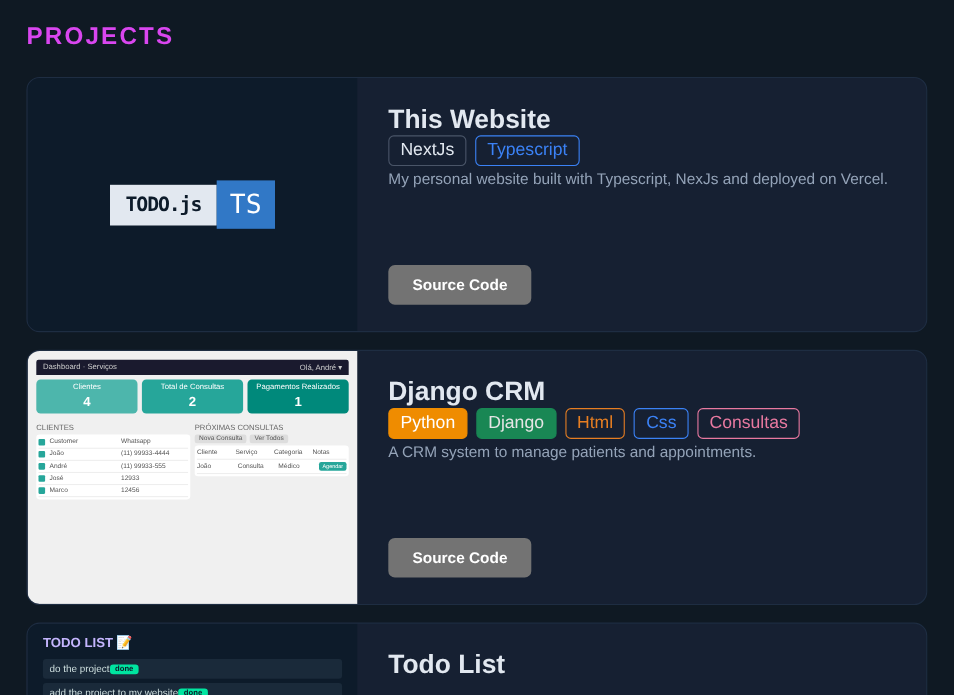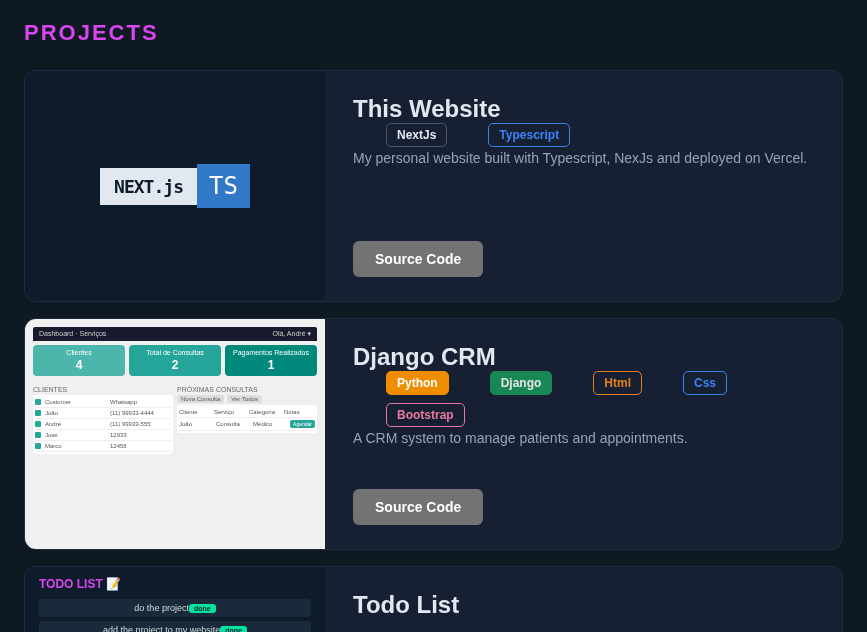--- a/index.html
+++ b/index.html
@@ -204,30 +204,30 @@
     
     .thumb-todo {
       background: #0d1b2a;
       display: flex;
       flex-direction: column;
       height: 100%;
       padding: 10px 14px;
     }
 
     .thumb-todo .todo-header {
-      color: #d946ef;
+      color: #c4b5fd;
       font-size: 12px;
       font-weight: 700;
       margin-bottom: 8px;
     }
 
     .thumb-todo .todo-item-row {
       display: flex;
       align-items: center;
-      justify-content: center;
+      justify-content: flex-start;
       background: #1a2a3a;
       border-radius: 3px;
       padding: 4px 6px;
       margin-bottom: 4px;
       font-size: 9px;
       color: #cdd;
     }
 
     .todo-badge {
       background: #00e5a0;
@@ -254,24 +254,23 @@
 
     .tags-row {
       display: flex;
       flex-wrap: wrap;
       gap: 8px;
     }
 
     .tag {
       border-radius: 5px;
       padding: 4px 10px;
-      font-size: 12px;
-      font-weight: 700;
+      font-size: 16px;
+      font-weight: 400;
       border: 1.5px solid;
-      margin-left: 33px;
     }
 
     .tag-nextjs { color: #e2e8f0; border-color: #4a5568; background: transparent; }
     .tag-typescript { color: #3b82f6; border-color: #3b82f6; background: transparent; }
     .tag-python { color: #fff; border-color: #ef8c00; background: #ef8c00; }
     .tag-django { color: #e5e5e5; border-color: #198754; background: #198754; }
     .tag-html { color: #e67e22; border-color: #e67e22; background: transparent; }
     .tag-css { color: #3b82f6; border-color: #3b82f6; background: transparent; }
     .tag-bootstrap { color: #e879a0; border-color: #e879a0; background: transparent; }
 
@@ -300,21 +299,21 @@
 <body>
 
 <h1 class="page-title">PROJECTS</h1>
 
 <div class="projects-list">
 
   <div class="project-card">
     <div class="project-thumbnail">
       <div class="thumb-website">
         <div class="logos-row">
-          <div class="next-logo">NEXT.js</div>
+          <div class="next-logo">TODO.js</div>
           <div class="ts-logo">TS</div>
         </div>
       </div>
     </div>
     <div class="project-info">
       <h2 class="project-name">This Website</h2>
       <div class="tags-row">
         <span class="tag tag-nextjs">NextJs</span>
         <span class="tag tag-typescript">Typescript</span>
       </div>
@@ -399,21 +398,21 @@
         </div>
       </div>
     </div>
     <div class="project-info">
       <h2 class="project-name">Django CRM</h2>
       <div class="tags-row">
         <span class="tag tag-python">Python</span>
         <span class="tag tag-django">Django</span>
         <span class="tag tag-html">Html</span>
         <span class="tag tag-css">Css</span>
-        <span class="tag tag-bootstrap">Bootstrap</span>
+        <span class="tag tag-bootstrap">Consultas</span>
       </div>
       <p class="project-description">A CRM system to manage patients and appointments.</p>
       <button class="source-btn">Source Code</button>
     </div>
   </div>
 
   <div class="project-card">
     <div class="project-thumbnail todo" style="height:105px;">
       <div class="thumb-todo">
         <div class="todo-header">TODO LIST 📝</div>

